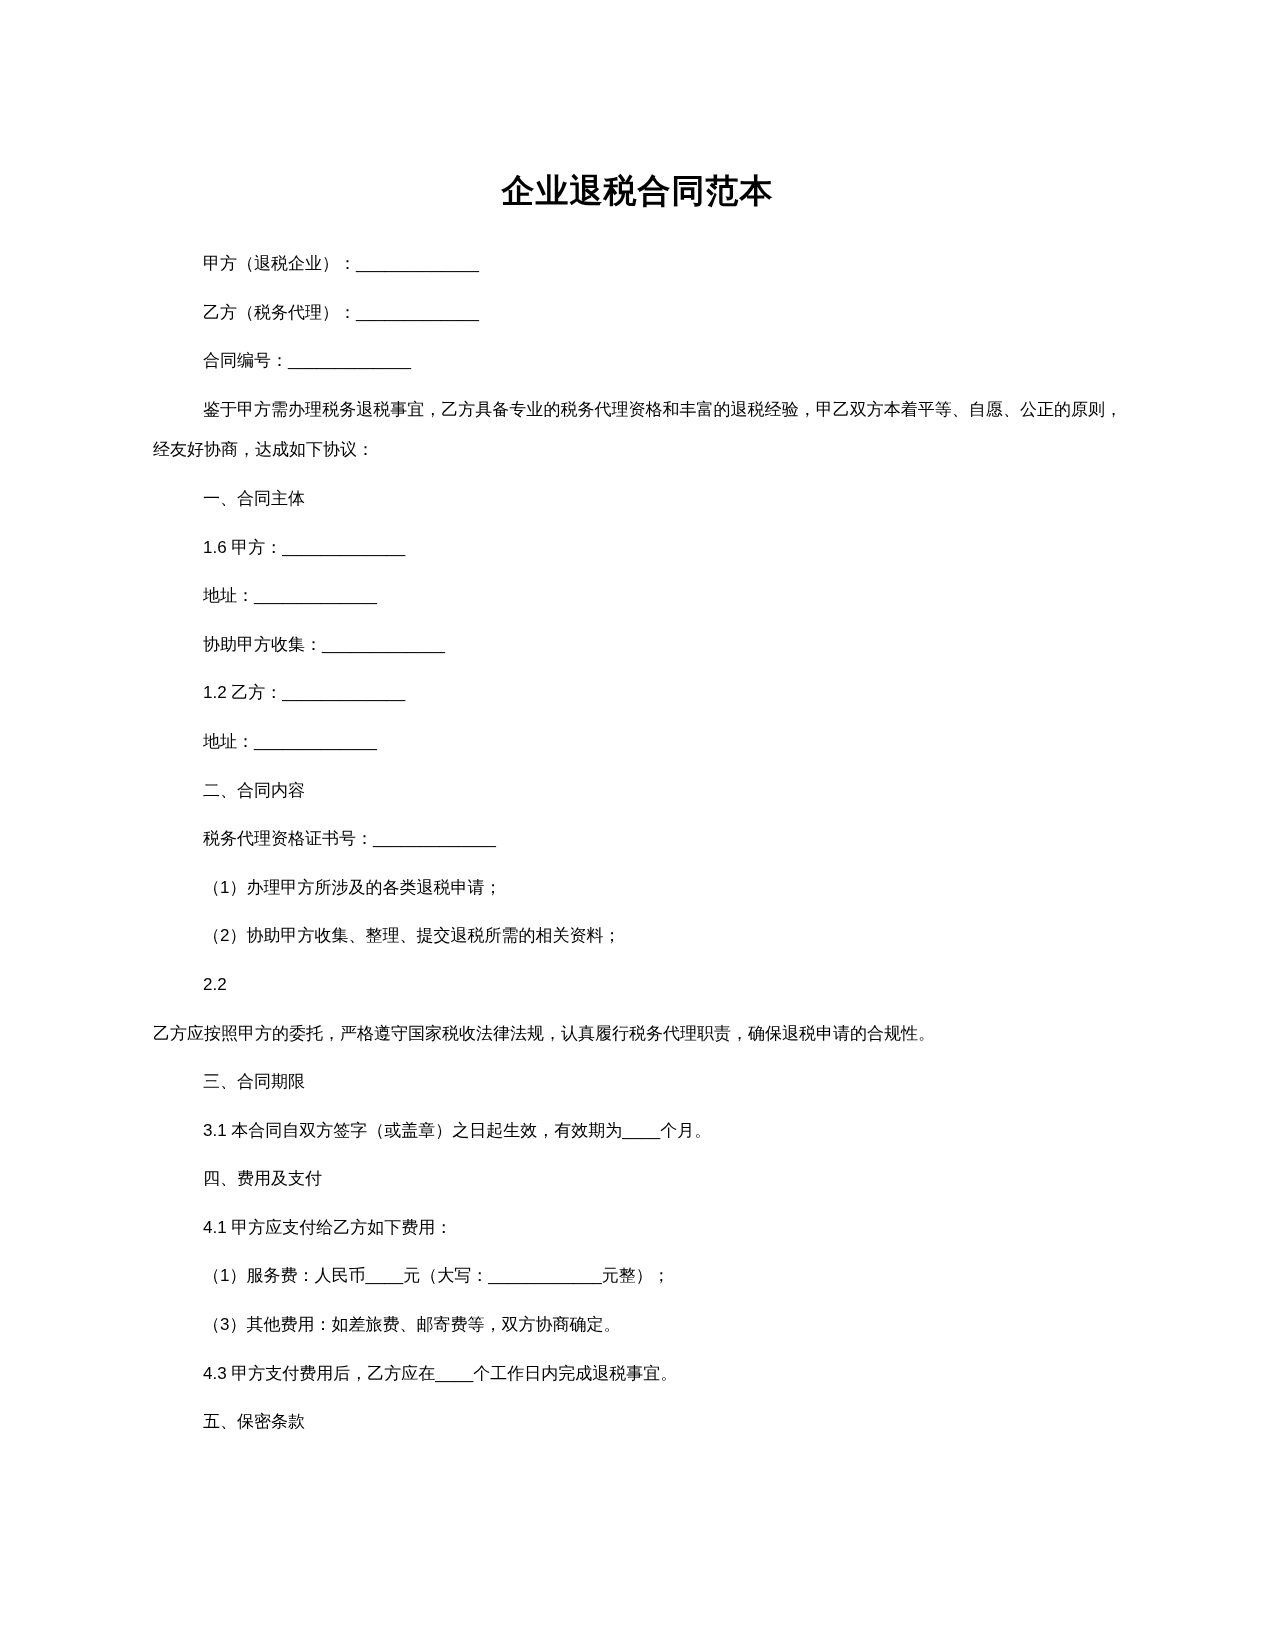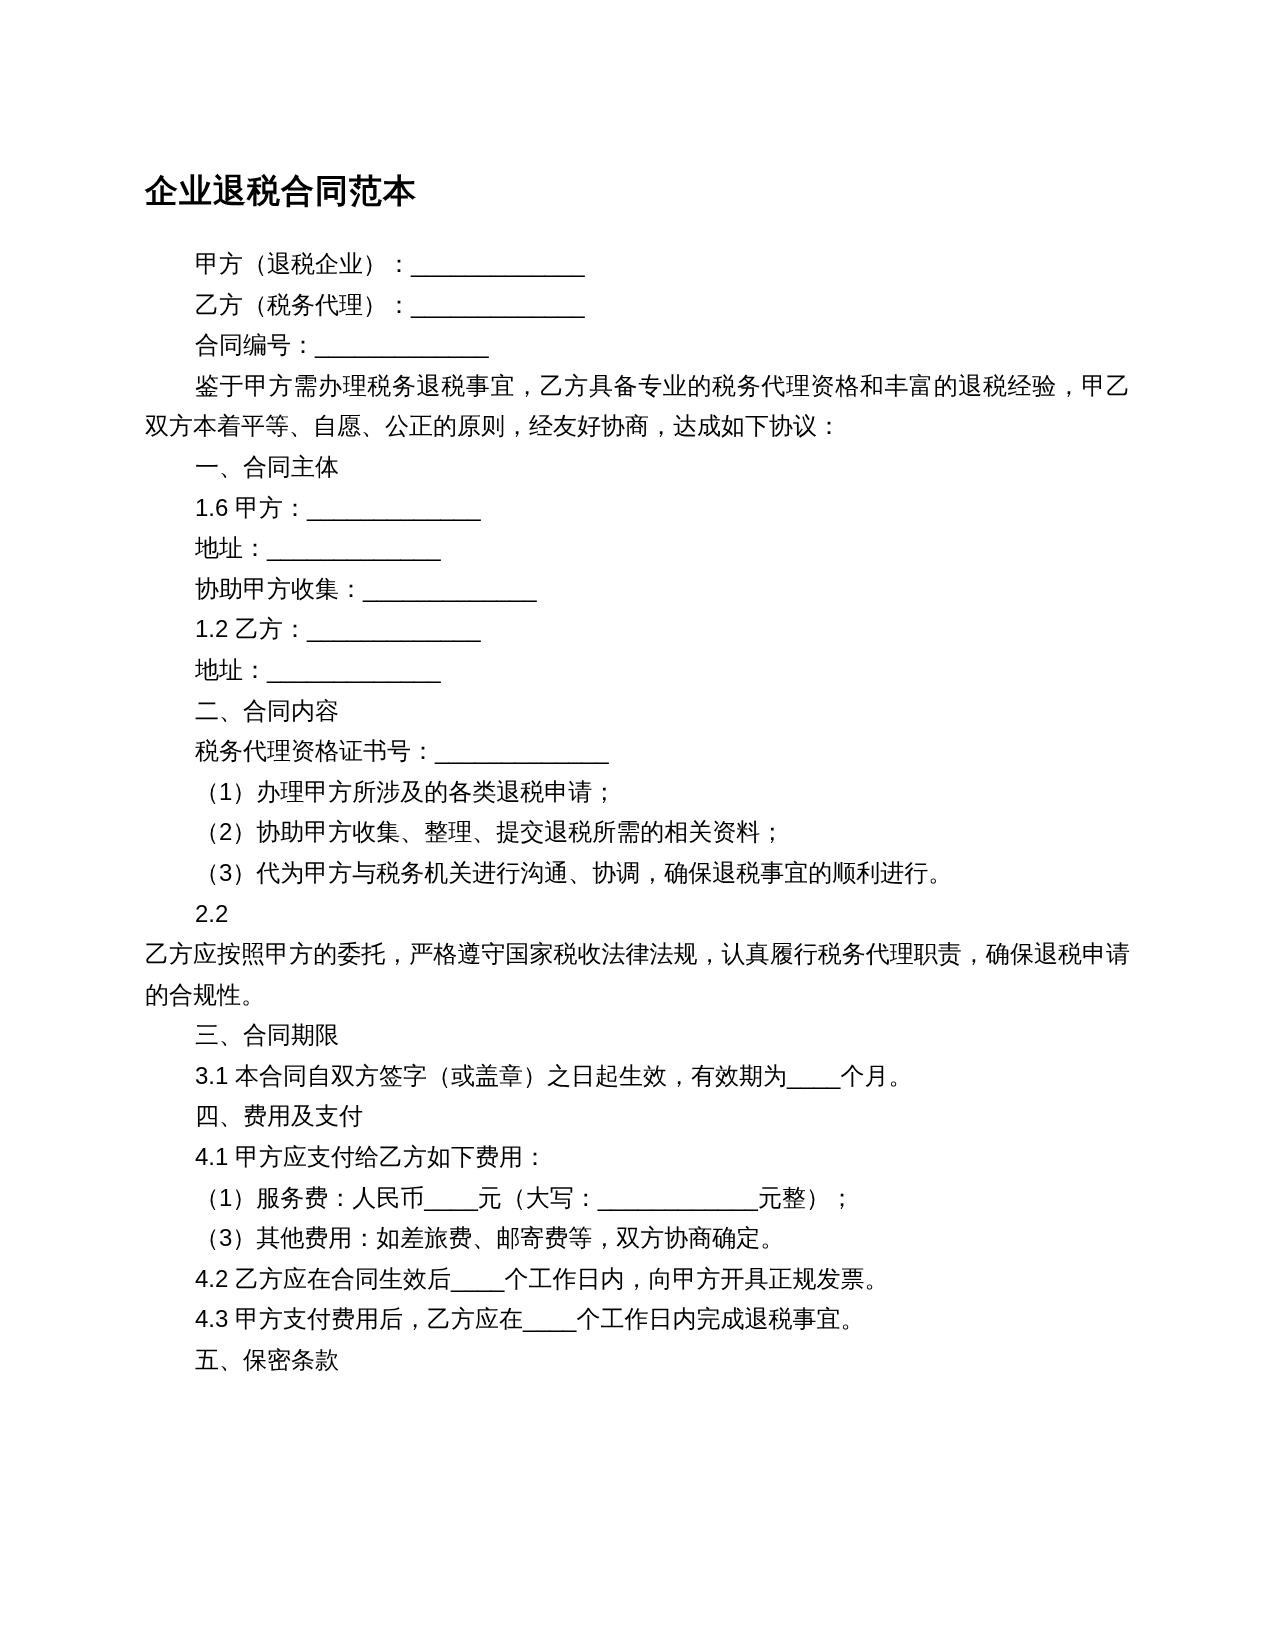--- a/index.html
+++ b/index.html
@@ -16,25 +16,26 @@
     padding: 163px 145px 0 145px;
     background: #ffffff;
     color: #000000;
     font-family: "Liberation Sans", "DejaVu Sans", sans-serif;
   }
   .doc-title {
     margin: 0 0 25px 0;
     font-size: 33px;
     font-weight: bold;
     line-height: 56px;
+    text-align: center;
     letter-spacing: 1px;
   }
   .para {
-    margin: 0;
-    font-size: 24px;
+    margin: 8px;
+    font-size: 17px;
     line-height: 40.6px;
     text-align: justify;
     word-break: break-all;
   }
   .indent {
     text-indent: 50px;
   }
 </style>
 </head>
 <body>
@@ -49,25 +50,23 @@
   <p class="para indent">一、合同主体</p>
   <p class="para indent">1.6 甲方：_____________</p>
   <p class="para indent">地址：_____________</p>
   <p class="para indent">协助甲方收集：_____________</p>
   <p class="para indent">1.2 乙方：_____________</p>
   <p class="para indent">地址：_____________</p>
   <p class="para indent">二、合同内容</p>
   <p class="para indent">税务代理资格证书号：_____________</p>
   <p class="para indent">（1）办理甲方所涉及的各类退税申请；</p>
   <p class="para indent">（2）协助甲方收集、整理、提交退税所需的相关资料；</p>
-  <p class="para indent">（3）代为甲方与税务机关进行沟通、协调，确保退税事宜的顺利进行。</p>
   <p class="para indent">2.2</p>
   <p class="para">乙方应按照甲方的委托，严格遵守国家税收法律法规，认真履行税务代理职责，确保退税申请的合规性。</p>
   <p class="para indent">三、合同期限</p>
   <p class="para indent">3.1 本合同自双方签字（或盖章）之日起生效，有效期为____个月。</p>
   <p class="para indent">四、费用及支付</p>
   <p class="para indent">4.1 甲方应支付给乙方如下费用：</p>
   <p class="para indent">（1）服务费：人民币____元（大写：____________元整）；</p>
   <p class="para indent">（3）其他费用：如差旅费、邮寄费等，双方协商确定。</p>
-  <p class="para indent">4.2 乙方应在合同生效后____个工作日内，向甲方开具正规发票。</p>
   <p class="para indent">4.3 甲方支付费用后，乙方应在____个工作日内完成退税事宜。</p>
   <p class="para indent">五、保密条款</p>
 </div>
 
 </body></html>

